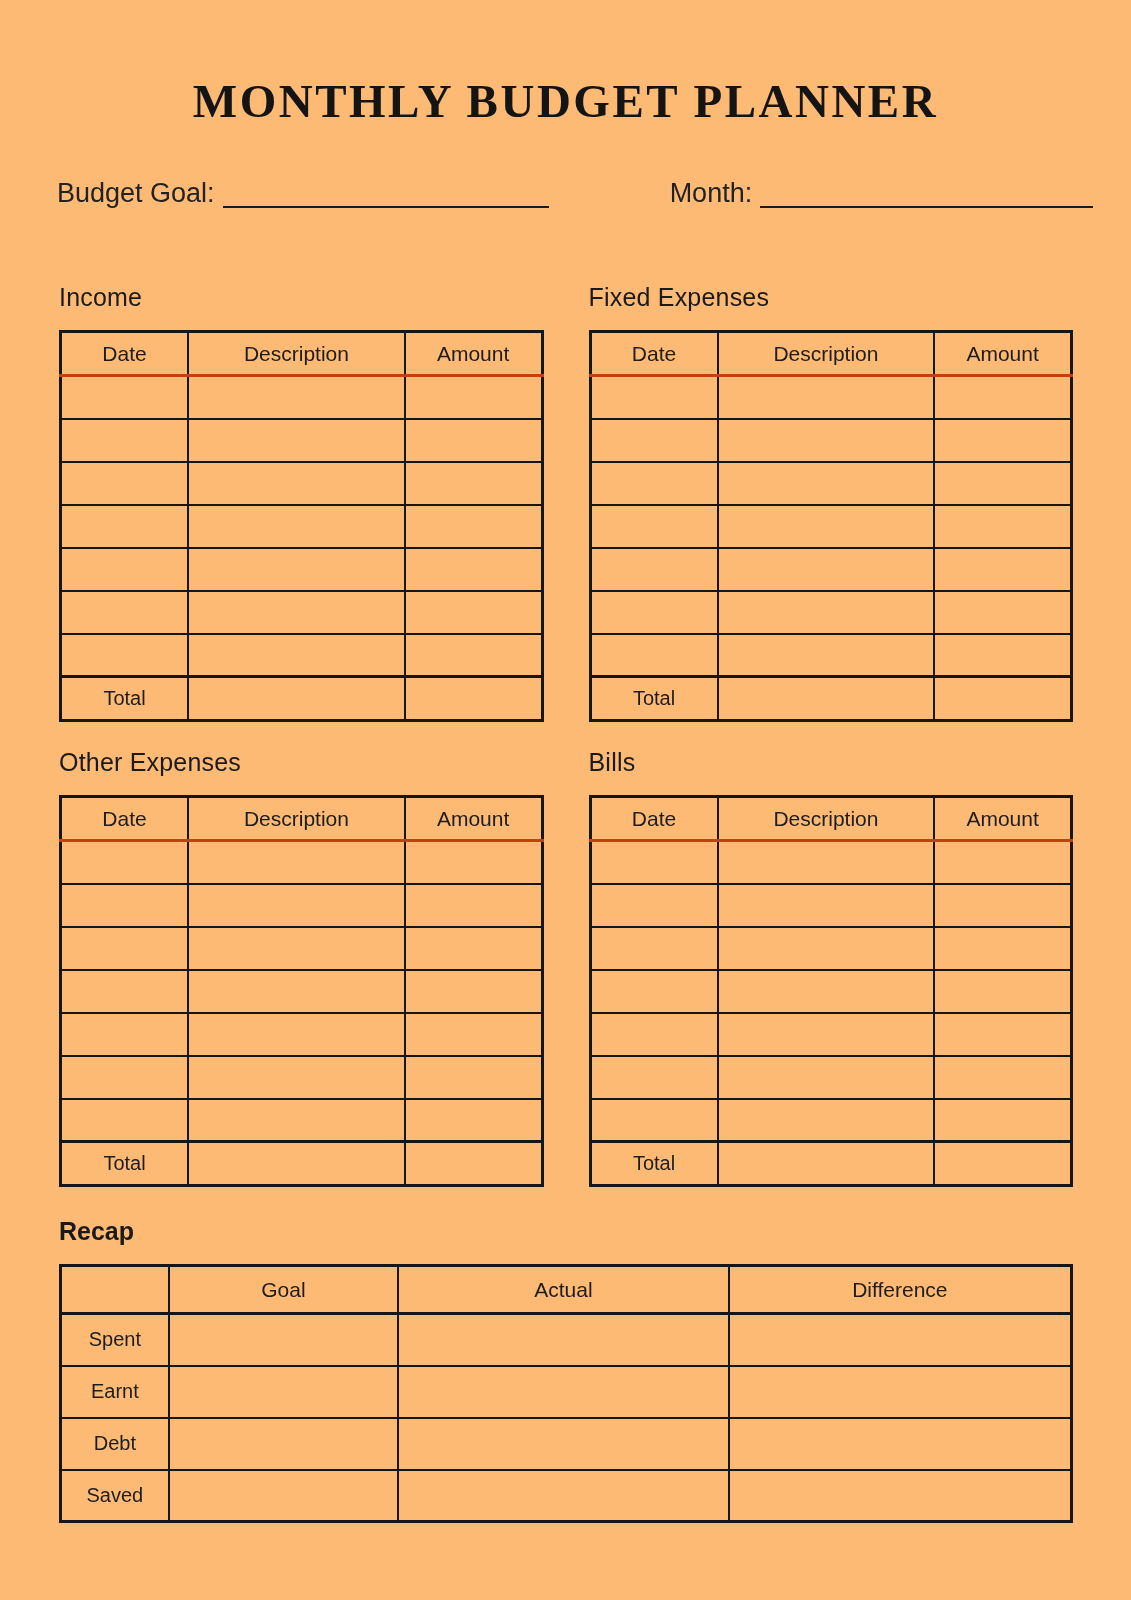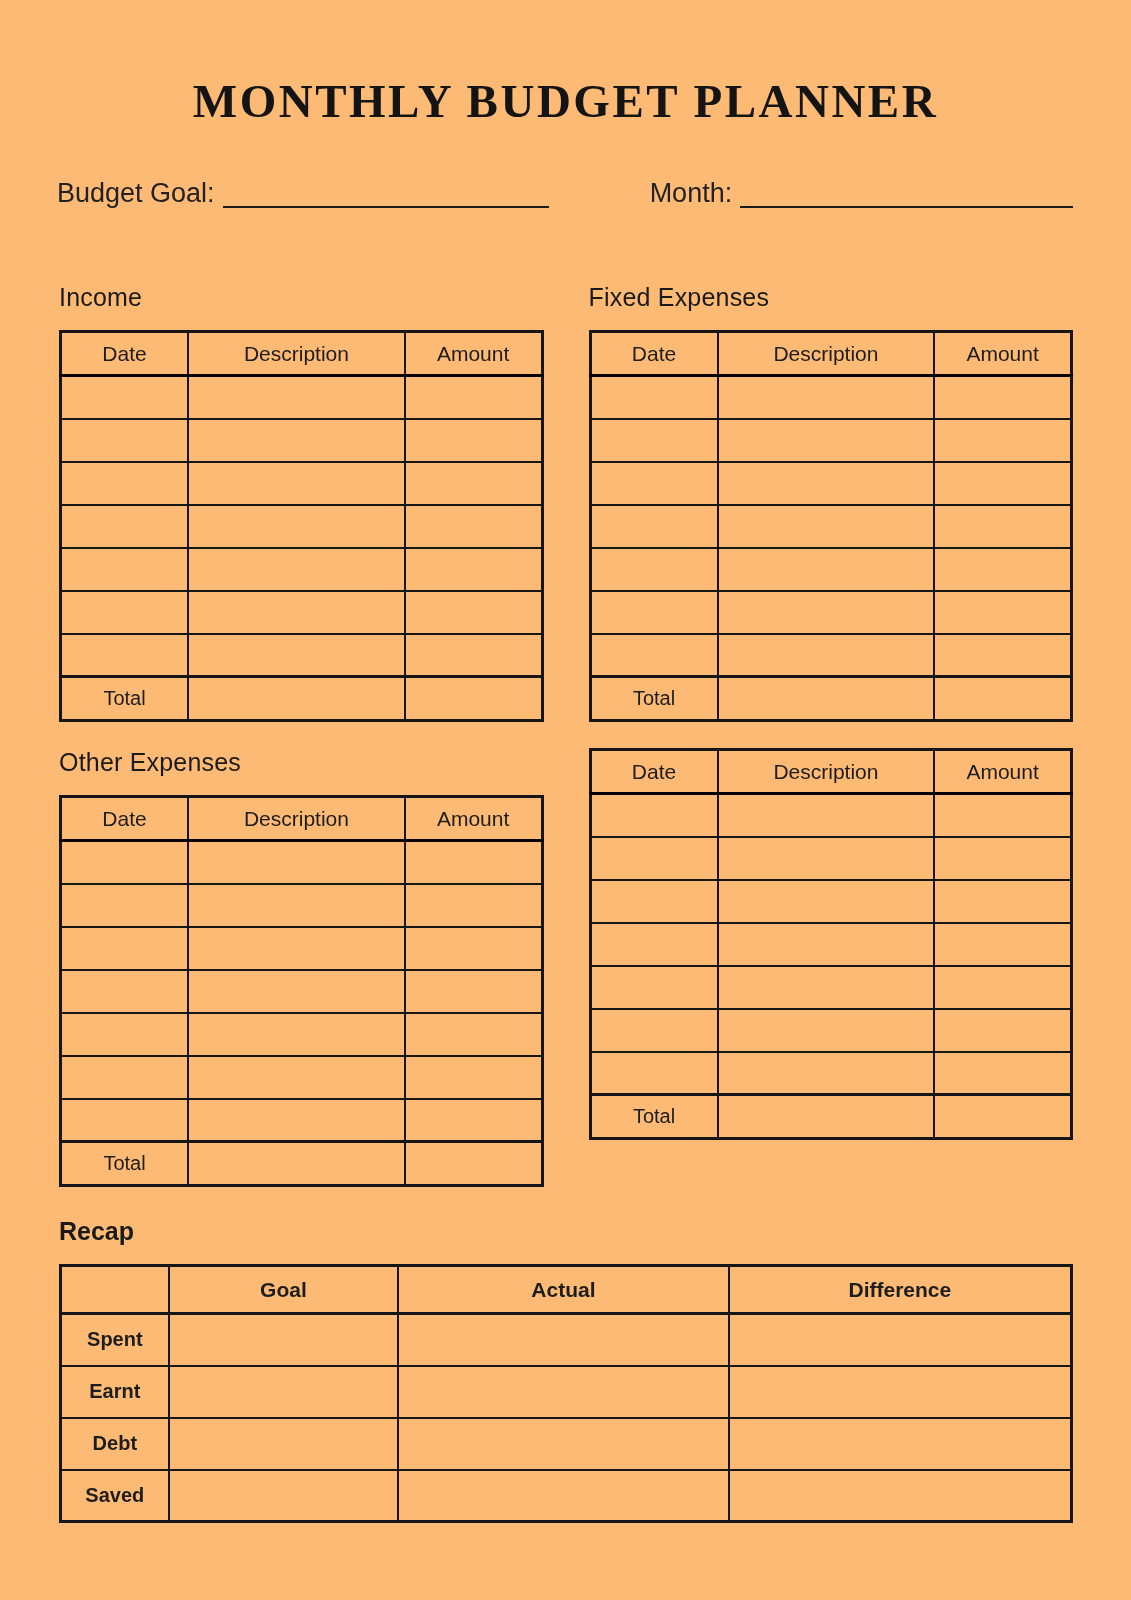--- a/index.html
+++ b/index.html
@@ -23,20 +23,21 @@
     font-size:47px;
     letter-spacing:2.5px;
     line-height:1.15;
     color:#141414;
   }
   
   .fields{
     display:flex;
     align-items:flex-end;
     margin:50px 58px 0 57px;
+    gap:20px;
   }
   .field{display:flex;align-items:flex-end;}
   .field-label{
     font-size:27px;
     line-height:1.15;
     color:#222;
     white-space:nowrap;
   }
   .rule{
     display:inline-block;
@@ -75,21 +76,21 @@
     height:43px;
     padding:0 4px;
     text-align:center;
     vertical-align:middle;
     font-size:20px;
     font-weight:400;
     color:#1d1d1d;
     box-sizing:border-box;
   }
   .mini thead th{
-    border-bottom:3px solid #000000;
+    border-bottom:3px solid #c2410c;
     font-size:21px;
     font-weight:400;
     height:44px;
   }
   .mini tfoot td{
     border-top:3px solid #161616;
     height:44px;
     margin-left:37px;
   }
 
@@ -101,21 +102,21 @@
     font-weight:700;
     color:#1a1a1a;
   }
   .recap-table{border:3px solid #161616;}
   .recap-table th,.recap-table td{
     border:2px solid #161616;
     padding:0 4px;
     text-align:center;
     vertical-align:middle;
     font-size:20px;
-    font-weight:700;
+    font-weight:400;
     color:#1d1d1d;
     box-sizing:border-box;
   }
   .recap-table thead th{
     height:48px;
     border-bottom:3px solid #161616;
     font-size:21px;
   }
   .recap-table tbody td{height:52px;}
 </style>
@@ -319,20 +320,21 @@
           <tr>
             <td>Total</td>
             <td></td>
             <td></td>
           </tr>
         </tfoot>
       </table>
     </section>
 
     <section class="block">
+      <h2>Bills</h2>
       <table class="mini">
         <colgroup>
             <col style="width:26.5%">
             <col style="width:45%">
             <col style="width:28.5%">
           </colgroup>
         <thead>
           <tr>
             <th>Date</th>
             <th>Description</th>

